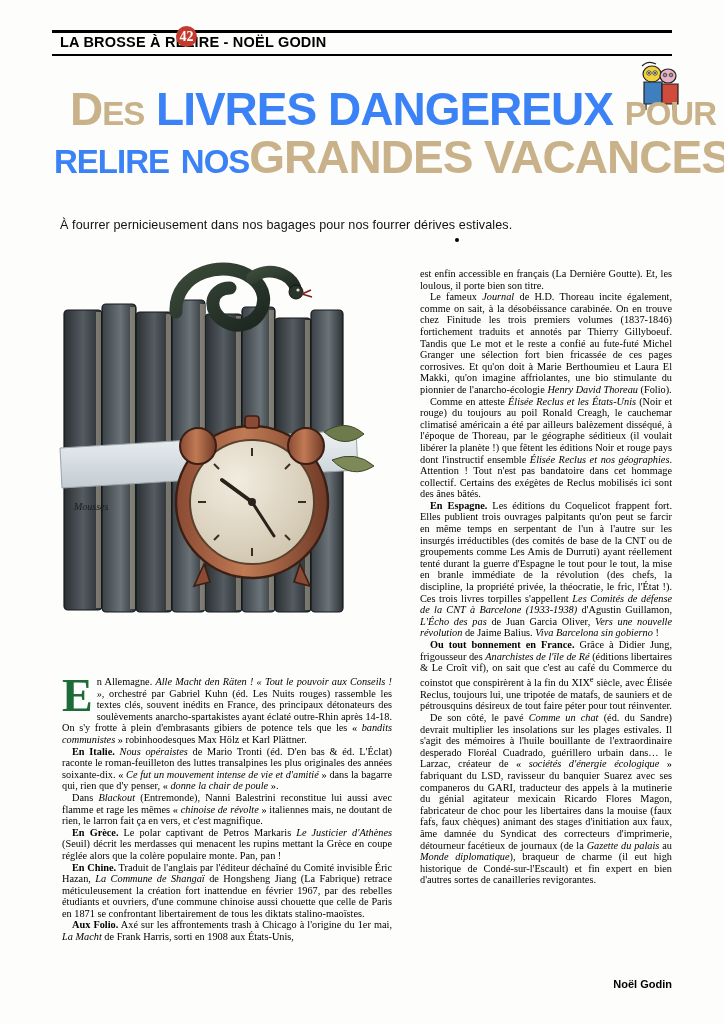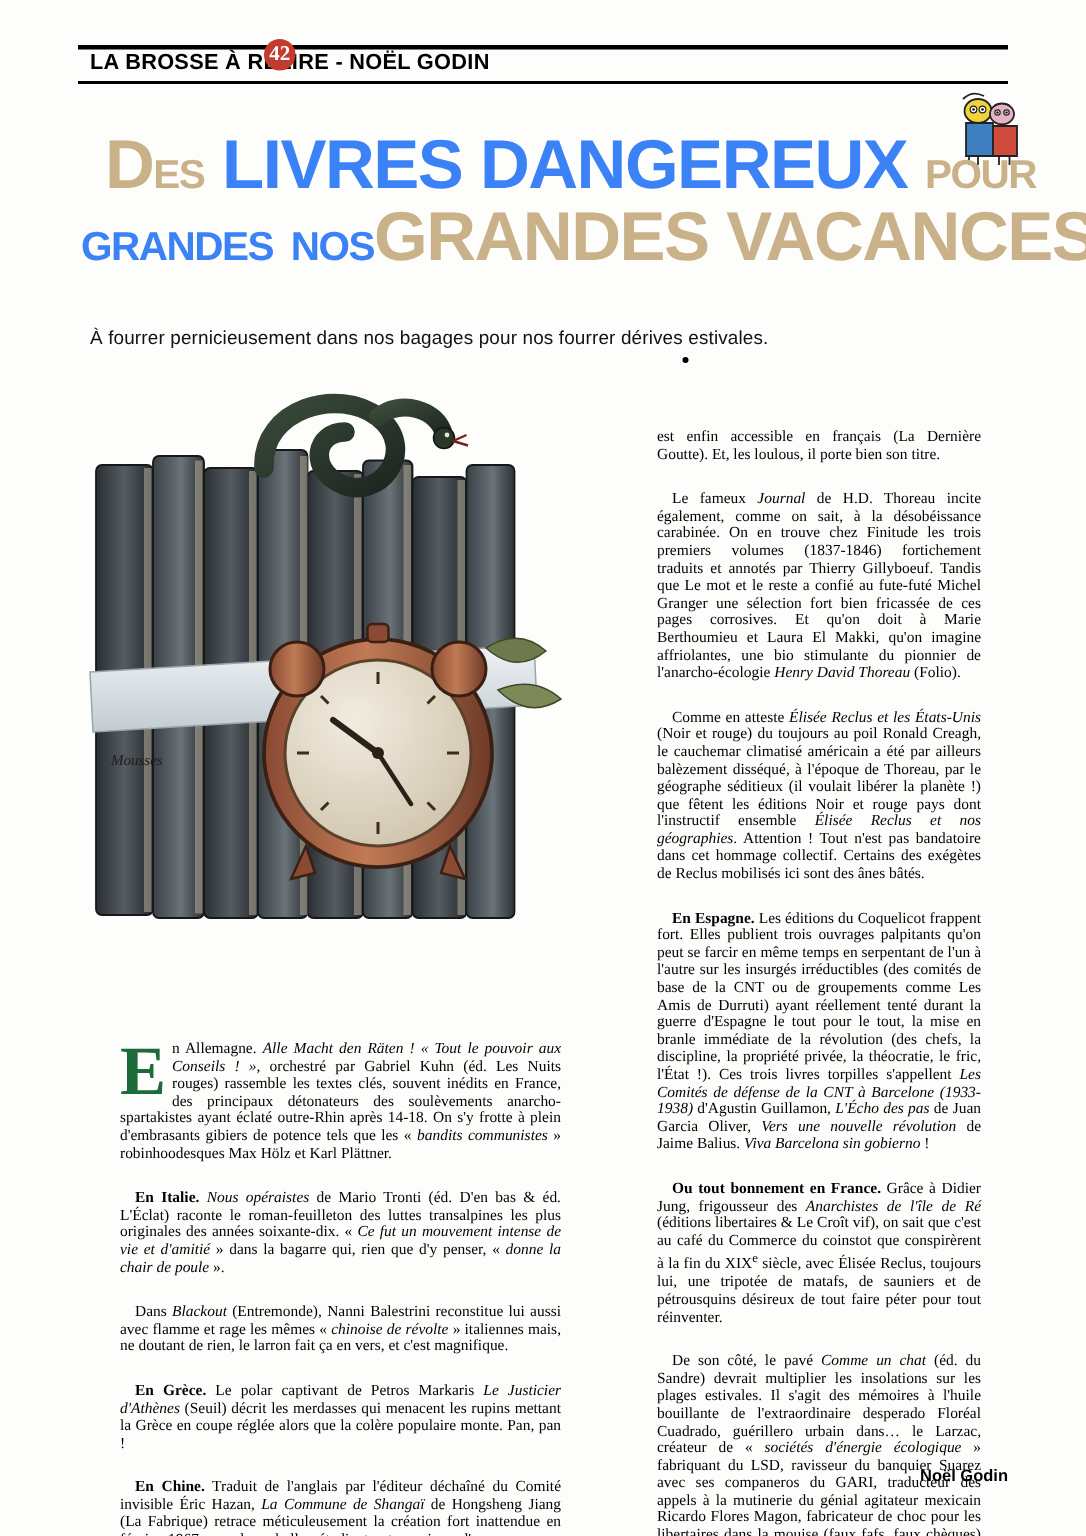--- a/index.html
+++ b/index.html
@@ -115,21 +115,21 @@
   }
   .title-line2 {
     position: absolute;
     left: 6px;
     top: 48px;
     font-size: 46px;
   }
   .tl-beige { color: #c9b28a; }
   .tl-dark  { color: #3b82f6; }
   .cap-big { font-size: 46px; }
-  .cap-sm  { font-size: 27px; }
+  .cap-sm  { font-size: 33px; }
 
   
   .standfirst {
     position: absolute;
     left: 60px;
     top: 218px;
     width: 600px;
     font-family: "Liberation Sans", sans-serif;
     font-size: 12.6px;
     color: #111;
@@ -158,21 +158,21 @@
 
   
   .col {
     position: absolute;
     font-size: 10.3px;
     line-height: 11.6px;
     text-align: justify;
     color: #000;
   }
   .col p {
-    margin: 18px;
+    margin: 0;
     text-indent: 10px;
   }
   .col p.noindent { text-indent: 0; }
   .col-left {
     left: 62px;
     top: 676px;
     width: 330px;
   }
   .col-right {
     left: 420px;
@@ -236,21 +236,21 @@
     </svg>
   </div>
 
   <div class="title-block">
     <div class="title-line title-line1">
       <span class="tl-beige cap-big">D</span><span class="tl-beige cap-sm">ES</span>
       <span class="tl-dark cap-big">LIVRES DANGEREUX</span>
       <span class="tl-beige cap-sm">POUR</span>
     </div>
     <div class="title-line title-line2">
-      <span class="tl-dark cap-sm">GRANDES</span>
+      <span class="tl-dark cap-sm">RELIRE</span>
       <span class="tl-dark cap-sm">NOS</span><span class="tl-beige cap-big">GRANDES VACANCES</span>
     </div>
   </div>
 
   <div class="standfirst">À fourrer pernicieusement dans nos bagages pour nos fourrer dérives estivales.</div>
   <div class="dot-marker"></div>
 
   <div class="illus">
     <svg width="360" height="415" viewBox="0 0 360 415">
       <defs>

